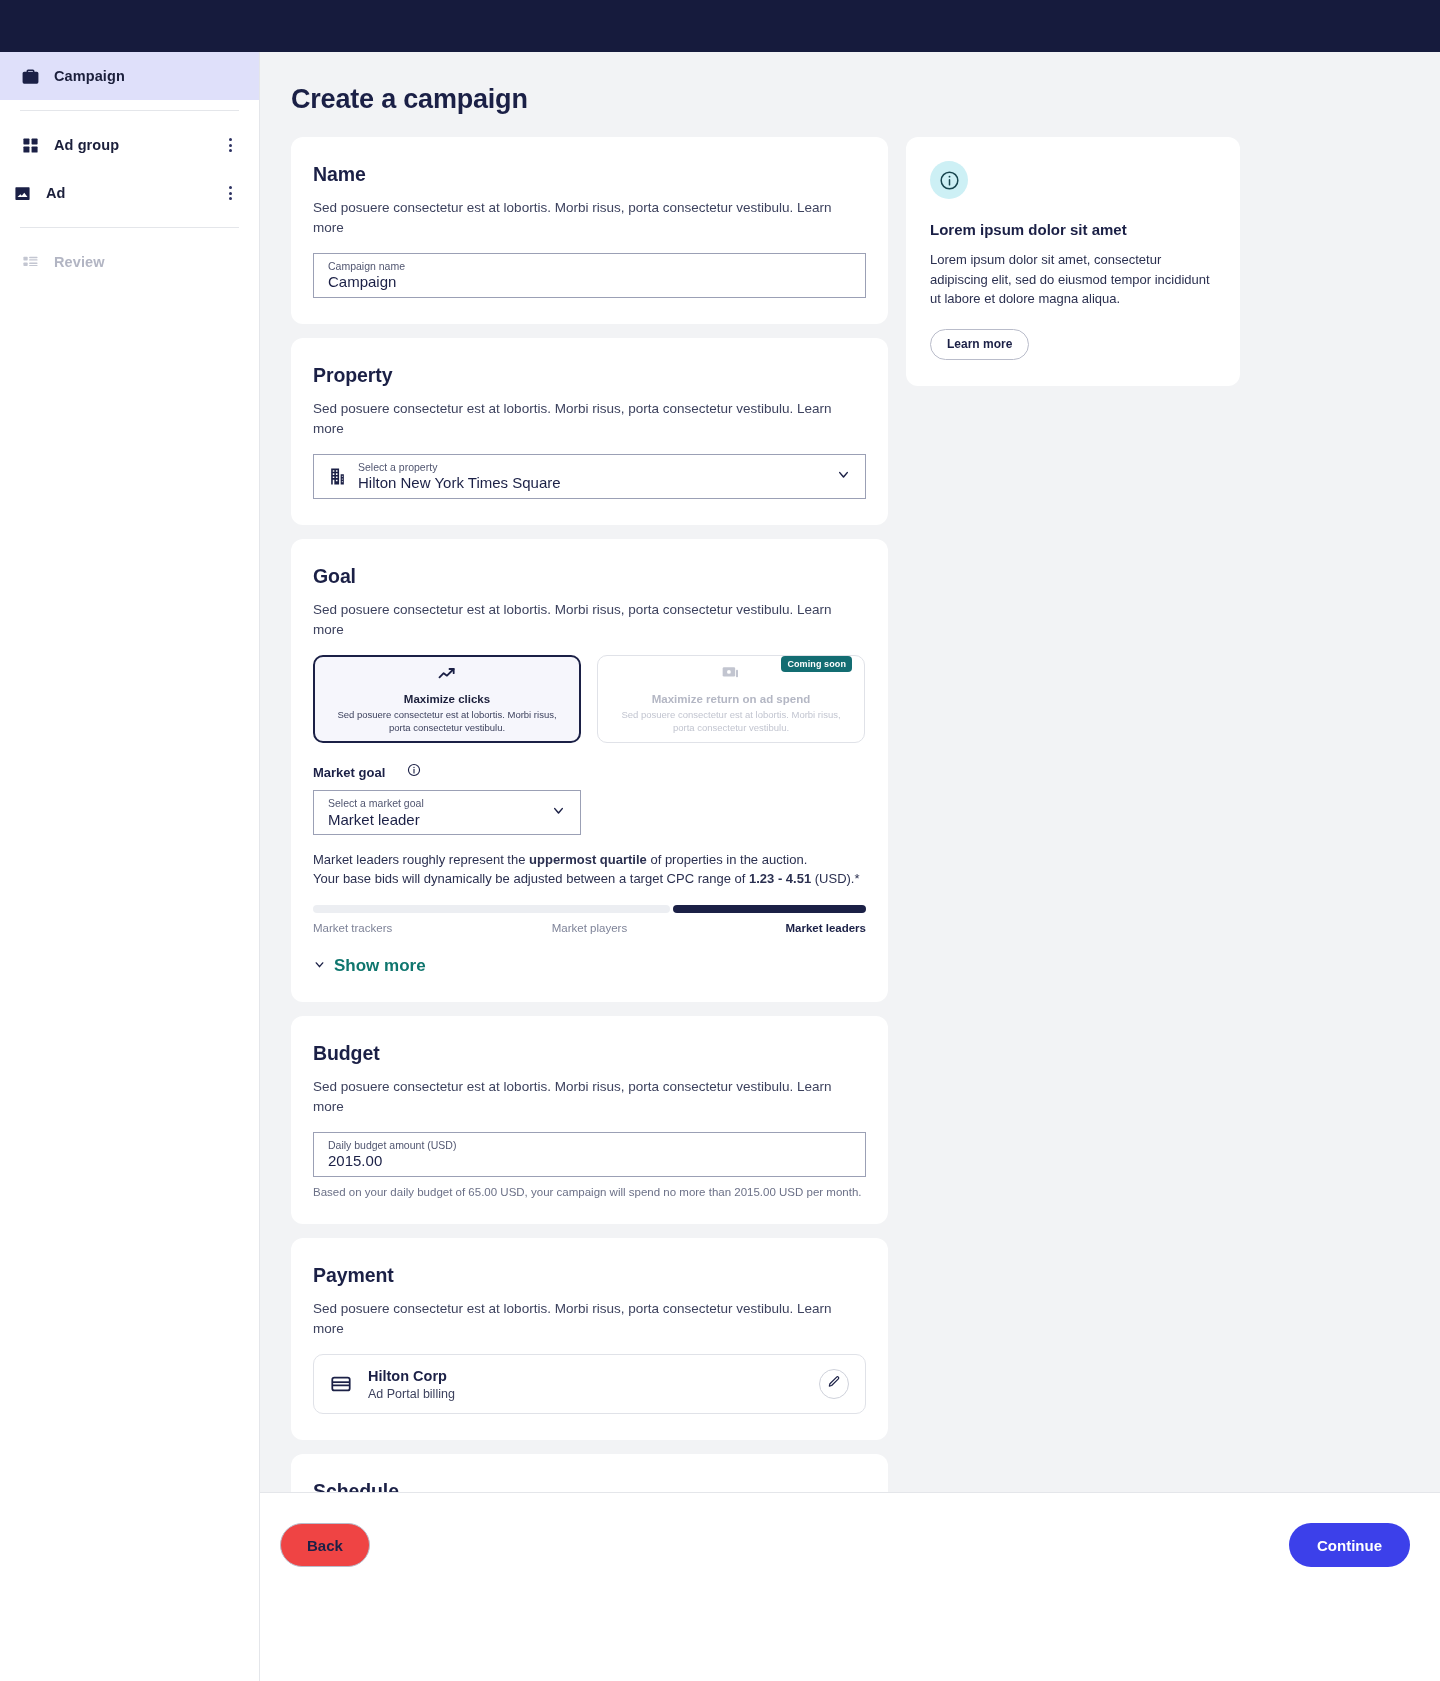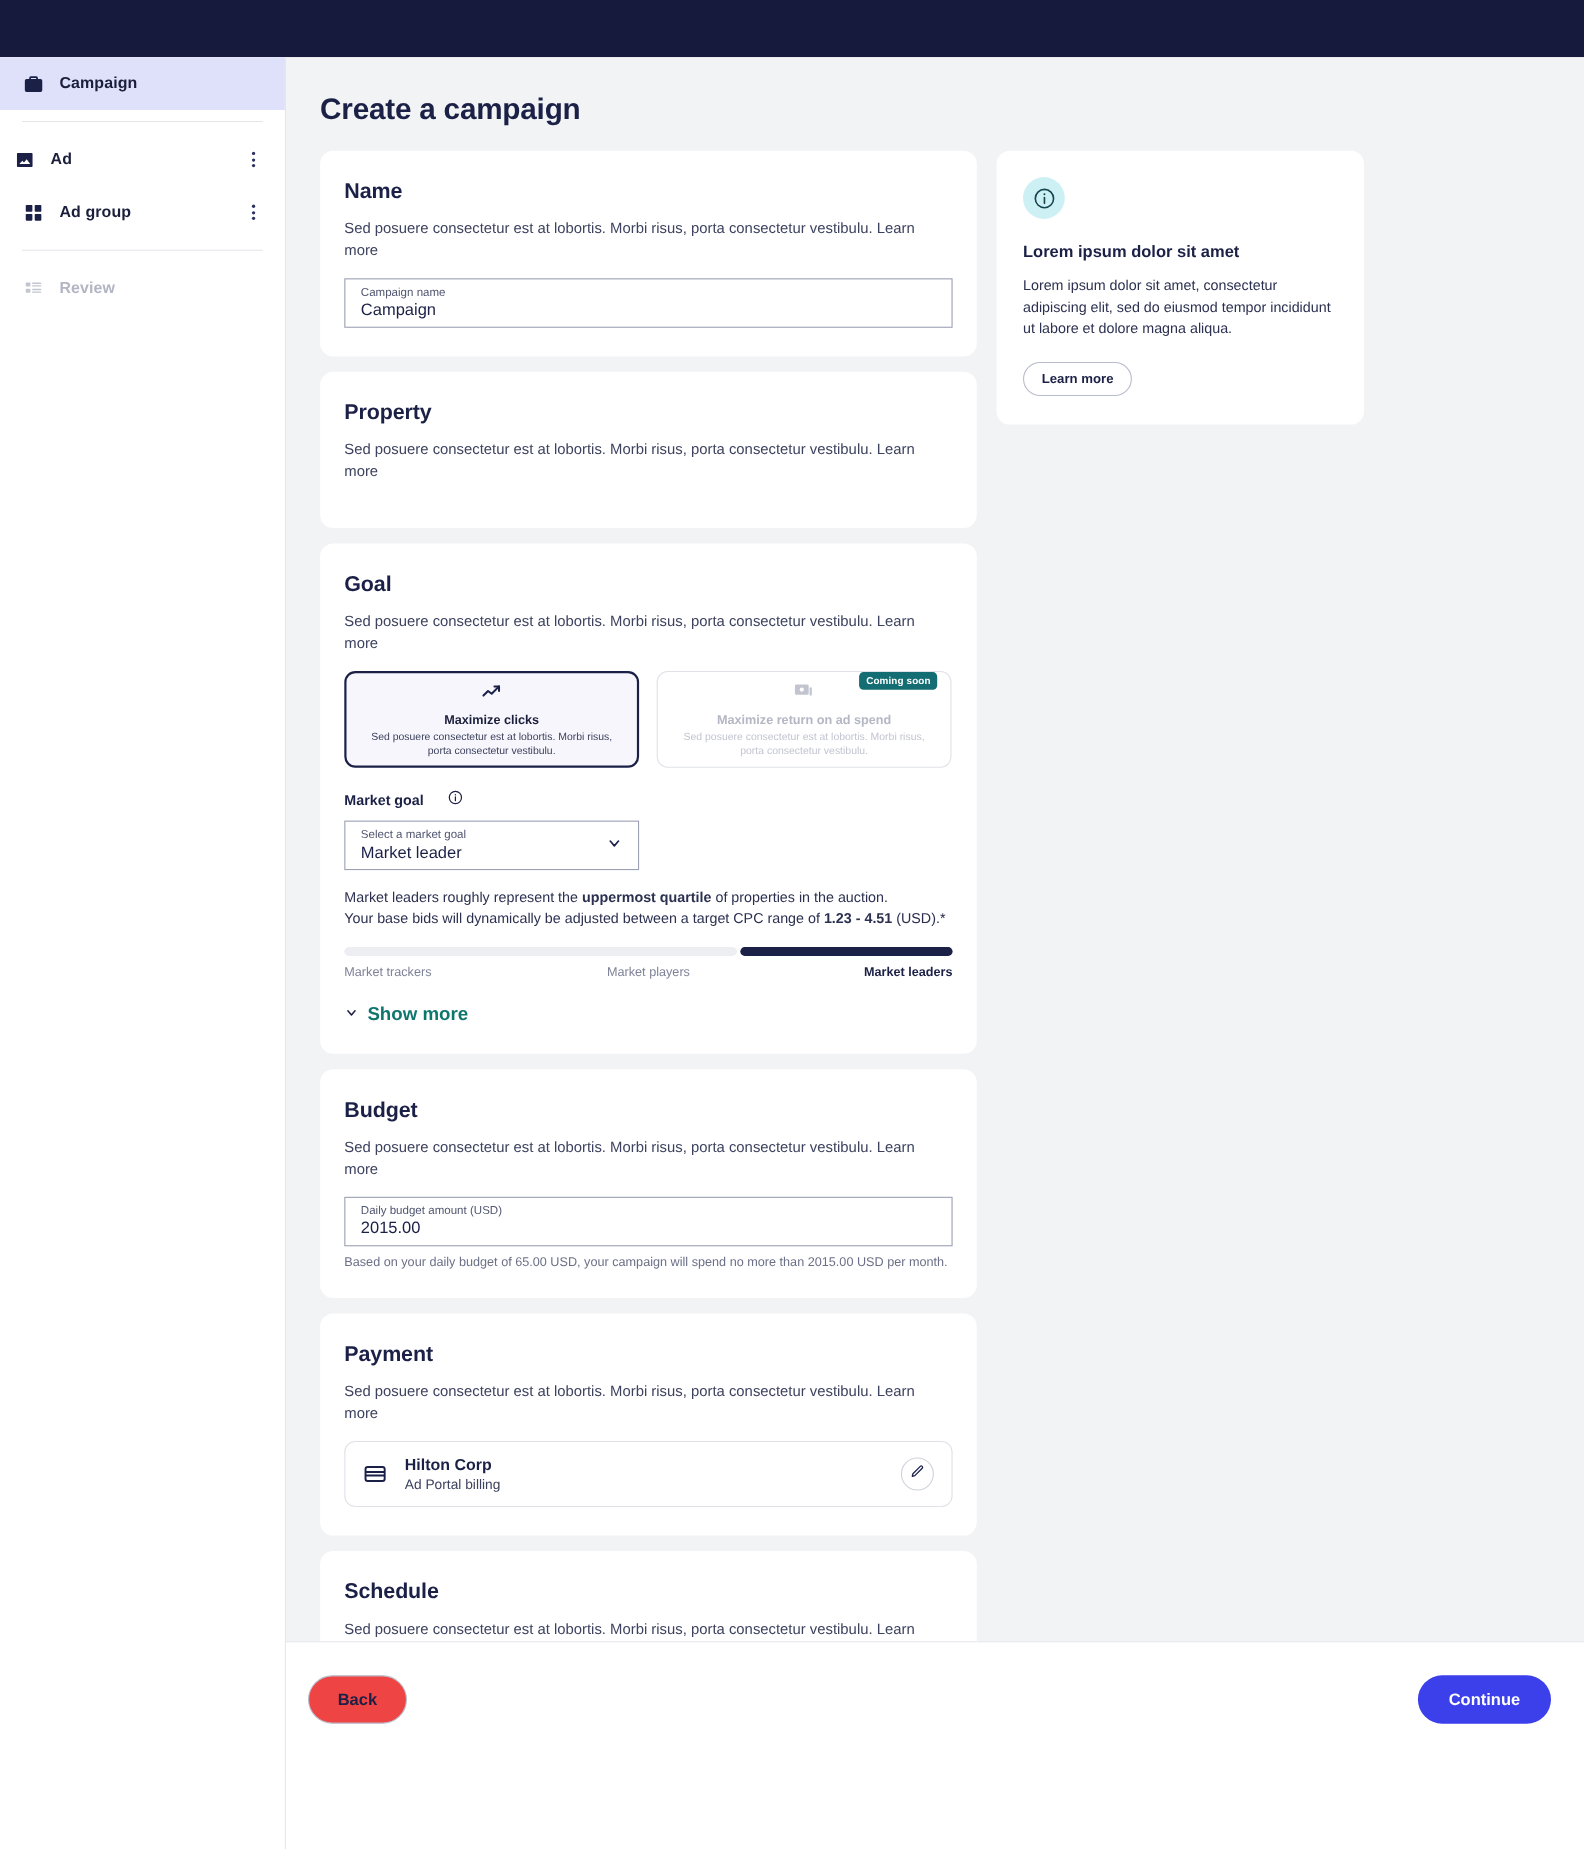--- a/index.html
+++ b/index.html
@@ -211,44 +211,44 @@
       <span class="side-icon">
         <svg width="19" height="19" viewBox="0 0 24 24" fill="#1b2046">
           <path d="M9 3h6a2 2 0 0 1 2 2v1h3a2 2 0 0 1 2 2v11a2 2 0 0 1-2 2H4a2 2 0 0 1-2-2V8a2 2 0 0 1 2-2h3V5a2 2 0 0 1 2-2zm0 3h6V5H9v1z"></path>
         </svg>
       </span>
       <span class="side-label">Campaign</span>
     </div>
 
     <div class="side-divider"></div>
 
-    <div class="side-item side-sub">
-      <span class="side-icon">
-        <svg width="17" height="17" viewBox="0 0 24 24" fill="#1b2046">
-          <path d="M3 3h18a1 1 0 0 1 1 1v16a1 1 0 0 1-1 1H3a1 1 0 0 1-1-1V4a1 1 0 0 1 1-1zm2 14h14l-4.5-6-3.5 4.2L9 13l-4 4z"></path>
-        </svg>
-      </span>
-      <span class="side-label">Ad</span>
-      <span class="kebab">
-          <i></i>
-          <i></i>
-          <i></i>
-        </span>
-    </div>
-
     <div class="side-item">
       <span class="side-icon">
         <svg width="17" height="17" viewBox="0 0 24 24" fill="#1b2046">
           <rect x="2" y="2" width="8.5" height="8.5" rx="1"></rect>
           <rect x="13.5" y="2" width="8.5" height="8.5" rx="1"></rect>
           <rect x="2" y="13.5" width="8.5" height="8.5" rx="1"></rect>
           <rect x="13.5" y="13.5" width="8.5" height="8.5" rx="1"></rect>
         </svg>
       </span>
       <span class="side-label">Ad group</span>
+      <span class="kebab">
+          <i></i>
+          <i></i>
+          <i></i>
+        </span>
+    </div>
+
+    <div class="side-item side-sub">
+      <span class="side-icon">
+        <svg width="17" height="17" viewBox="0 0 24 24" fill="#1b2046">
+          <path d="M3 3h18a1 1 0 0 1 1 1v16a1 1 0 0 1-1 1H3a1 1 0 0 1-1-1V4a1 1 0 0 1 1-1zm2 14h14l-4.5-6-3.5 4.2L9 13l-4 4z"></path>
+        </svg>
+      </span>
+      <span class="side-label">Ad</span>
       <span class="kebab">
           <i></i>
           <i></i>
           <i></i>
         </span>
     </div>
 
     <div class="side-divider"></div>
 
     <div class="side-item muted">
@@ -282,20 +282,36 @@
               <div class="field-texts">
                 <span class="field-label">Campaign name</span>
                 <span class="field-value">Campaign</span>
               </div>
             </div>
           </section>
 
           <section class="card">
             <h2>Property</h2>
             <p class="desc">Sed posuere consectetur est at lobortis. Morbi risus, porta consectetur vestibulu. Learn more</p>
+            <div class="field select">
+              <span class="field-icon">
+                <svg width="19" height="19" viewBox="0 0 24 24" fill="#1b2046">
+                  <path d="M4 2h10v20H4V2zm2 2v2h2V4H6zm4 0v2h2V4h-2zM6 8v2h2V8H6zm4 0v2h2V8h-2zM6 12v2h2v-2H6zm4 0v2h2v-2h-2zM6 16v6h2v-6H6zm4 0v2h2v-2h-2zM16 9h4v13h-4V9zm1.5 2v1.6h1V11h-1zm0 3.4V16h1v-1.6h-1zm0 3.4v1.6h1v-1.6h-1z"></path>
+                </svg>
+              </span>
+              <div class="field-texts">
+                <span class="field-label">Select a property</span>
+                <span class="field-value">Hilton New York Times Square</span>
+              </div>
+              <span class="caret">
+                <svg width="15" height="15" viewBox="0 0 24 24" fill="none" stroke="#1b2046" stroke-width="2.4" stroke-linecap="round" stroke-linejoin="round">
+                    <polyline points="6 9 12 16 18 9"></polyline>
+                  </svg>
+              </span>
+            </div>
           </section>
 
           <section class="card">
             <h2>Goal</h2>
             <p class="desc">Sed posuere consectetur est at lobortis. Morbi risus, porta consectetur vestibulu. Learn more</p>
 
             <div class="goal-row">
               <div class="goal-card selected">
                 <span class="goal-icon">
                   <svg width="20" height="20" viewBox="0 0 24 24" fill="none" stroke="#1b2046" stroke-width="2.2" stroke-linecap="round" stroke-linejoin="round">

